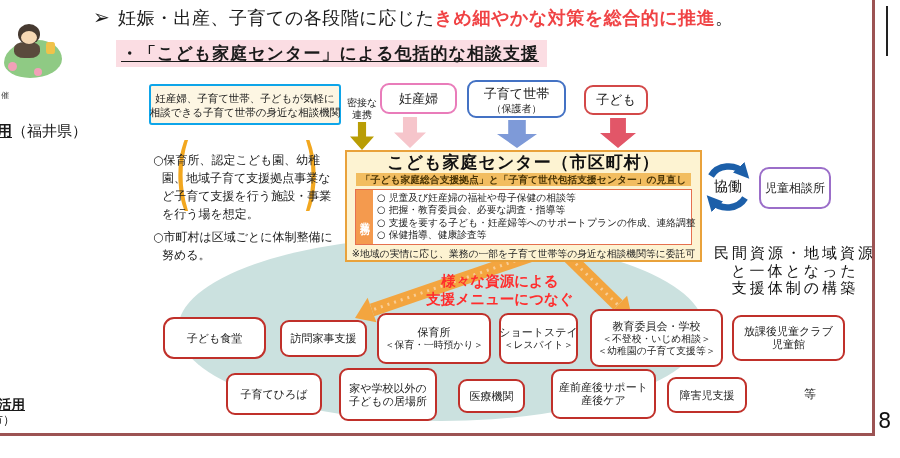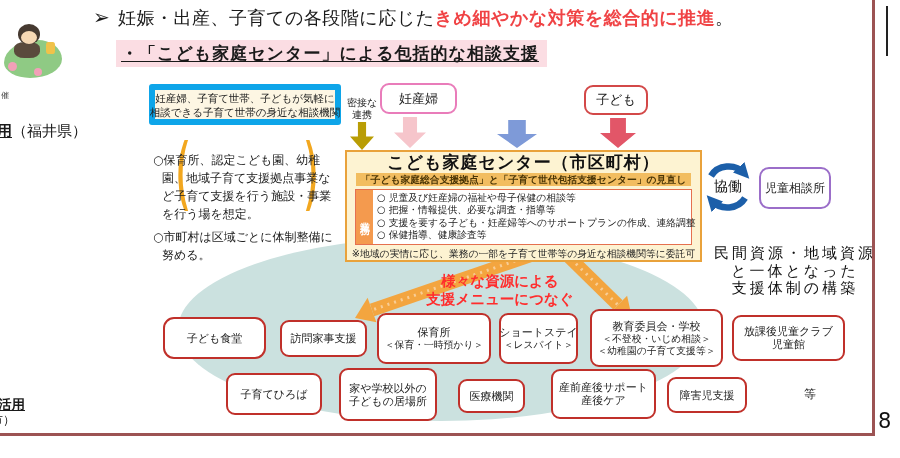--- a/index.html
+++ b/index.html
@@ -33,21 +33,21 @@
   .dot-pink{position:absolute;left:4px;top:40px;width:9px;height:9px;background:#f2a0b8;border-radius:50%;}
   .dot-yellow{position:absolute;left:42px;top:20px;width:9px;height:12px;background:#f0c24a;border-radius:25%;}
   .dot-pink2{position:absolute;left:30px;top:46px;width:8px;height:8px;background:#f2a0b8;border-radius:50%;}
   .tiny-text{left:1px;top:90px;font-size:8px;color:#333;}
   .clip-top-text{left:-3px;top:122px;font-size:15px;white-space:nowrap;}
   .clip-top-text b{text-decoration:underline;}
   .clip-bot-bold{left:-2px;top:396px;font-size:13.5px;font-weight:bold;text-decoration:underline;white-space:nowrap;}
   .clip-bot-frag{left:-9px;top:412px;font-size:12px;white-space:nowrap;}
 
   
-  .consult-box{left:149px;top:84px;width:192px;height:41px;background:#fdf6e3;border:6px solid #0ea5e9;
+  .consult-box{left:149px;top:84px;width:192px;height:41px;background:#fdf6e3;border:2px solid #0ea5e9;
     border-radius:3px;display:flex;flex-direction:column;align-items:center;justify-content:center;
     font-size:10.5px;line-height:14px;color:#222;white-space:nowrap;}
   .assumption{left:141px;top:135px;width:212px;height:68px;}
   .assumption .text{position:absolute;left:12px;top:16px;width:186px;font-size:12px;line-height:18px;color:#222;}
   .assumption p{margin:0 0 5px 0;padding-left:9px;text-indent:-9px;}
   .brace{position:absolute;top:50%;font-size:80px;color:#f2a71f;font-weight:600;line-height:0;}
   .brace.l{left:-8px;transform:translateY(4%) scaleX(.5);}
   .brace.r{right:-8px;transform:translateY(4%) scaleX(.5);}
 
   
@@ -150,35 +150,39 @@
 
   <div class="abs close-link">
     <div>密接な</div>
     <div>連携</div>
   </div>
   <div class="abs arrow-olive"></div>
 
   <div class="abs aud aud-preg">
       <span>妊産婦</span>
     </div>
+  <div class="abs aud aud-house">
+    <span>子育て世帯</span>
+    <span class="sub">（保護者）</span>
+  </div>
   <div class="abs aud aud-child">
       <span>子ども</span>
     </div>
   <div class="abs blockarrow arrow-pink"></div>
   <div class="abs blockarrow arrow-blue"></div>
   <div class="abs blockarrow arrow-red"></div>
 
   <div class="abs center-box">
     <div class="cb-title">こども家庭センター（市区町村）</div>
     <div class="cb-sub">「子ども家庭総合支援拠点」と「子育て世代包括支援センター」の見直し</div>
     <div class="cb-inner">
       <div class="cb-duty-label">業務</div>
       <div class="cb-duties">
         <div>○ 児童及び妊産婦の福祉や母子保健の相談等</div>
-        <div>○ 把握・情報提供、必要な調査・指導等</div>
+        <div>○ 把握・教育委員会、必要な調査・指導等</div>
         <div>○ 支援を要する子ども・妊産婦等へのサポートプランの作成、連絡調整</div>
         <div>○ 保健指導、健康診査等</div>
       </div>
     </div>
     <div class="cb-note">※地域の実情に応じ、業務の一部を子育て世帯等の身近な相談機関等に委託可</div>
   </div>
 
   <div class="abs collab">
     <svg width="60" height="56" viewBox="0 0 60 56">
       <defs>

